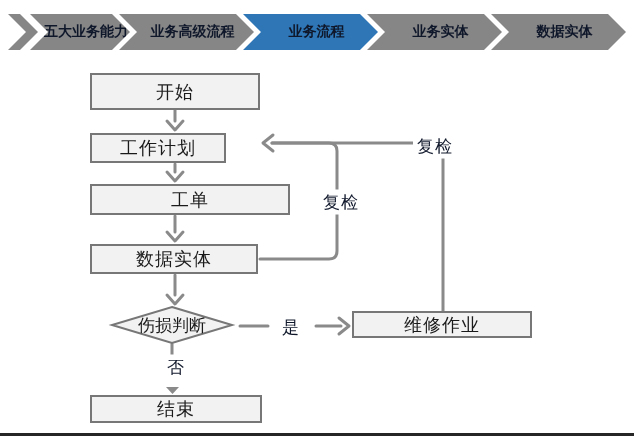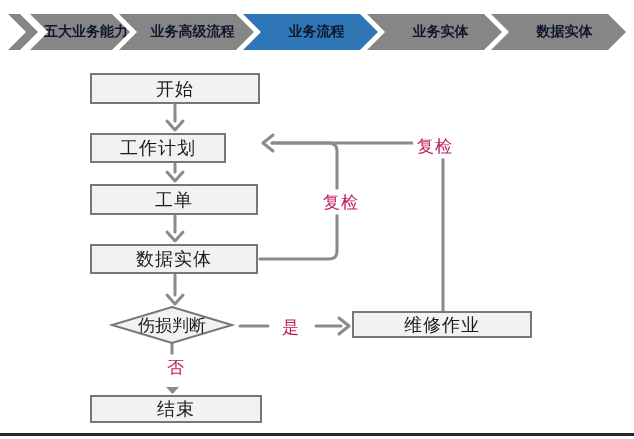--- a/index.html
+++ b/index.html
@@ -41,39 +41,39 @@
   .node {
     position: absolute;
     background: #f2f2f2;
     border: 2px solid #777777;
     color: #1a1a1a;
     font-size: 18px;
     display: flex; align-items: center; justify-content: center;
     text-align: center;
     letter-spacing: 1px;
   }
-  .n-start   { left: 90px;  top: 73px;  width: 170px; height: 31px; }
+  .n-start   { left: 90px;  top: 73px;  width: 170px; height: 37px; }
   .n-plan    { left: 90px;  top: 133px; width: 136px; height: 30px; }
-  .n-order   { left: 90px;  top: 184px; width: 168px; height: 31px; }
+  .n-order   { left: 90px;  top: 184px; width: 200px; height: 31px; }
   .n-inspect { left: 90px;  top: 244px; width: 168px; height: 30px; }
   .n-end     { left: 90px;  top: 395px; width: 172px; height: 28px; }
   .n-repair  { left: 352px; top: 311px; width: 180px; height: 27px; }
 
   .diamond-label {
     position: absolute;
     left: 172px; top: 325px;
     transform: translate(-50%, -50%);
     color: #1a1a1a; font-size: 17px;
     white-space: nowrap;
   }
   .edge-label {
     position: absolute;
     transform: translate(-50%, -50%);
     background: #ffffff;
-    color: #be185d;
+    color: #0f172a;
     font-size: 17px;
     padding: 1px 4px;
     white-space: nowrap;
     letter-spacing: 1px;
   }
   .el-recheck1 { left: 341px; top: 202px; }
   .el-recheck2 { left: 435px; top: 146px; }
   .el-yes      { left: 291px; top: 327px; }
   .el-no       { left: 176px; top: 367px; }
 

